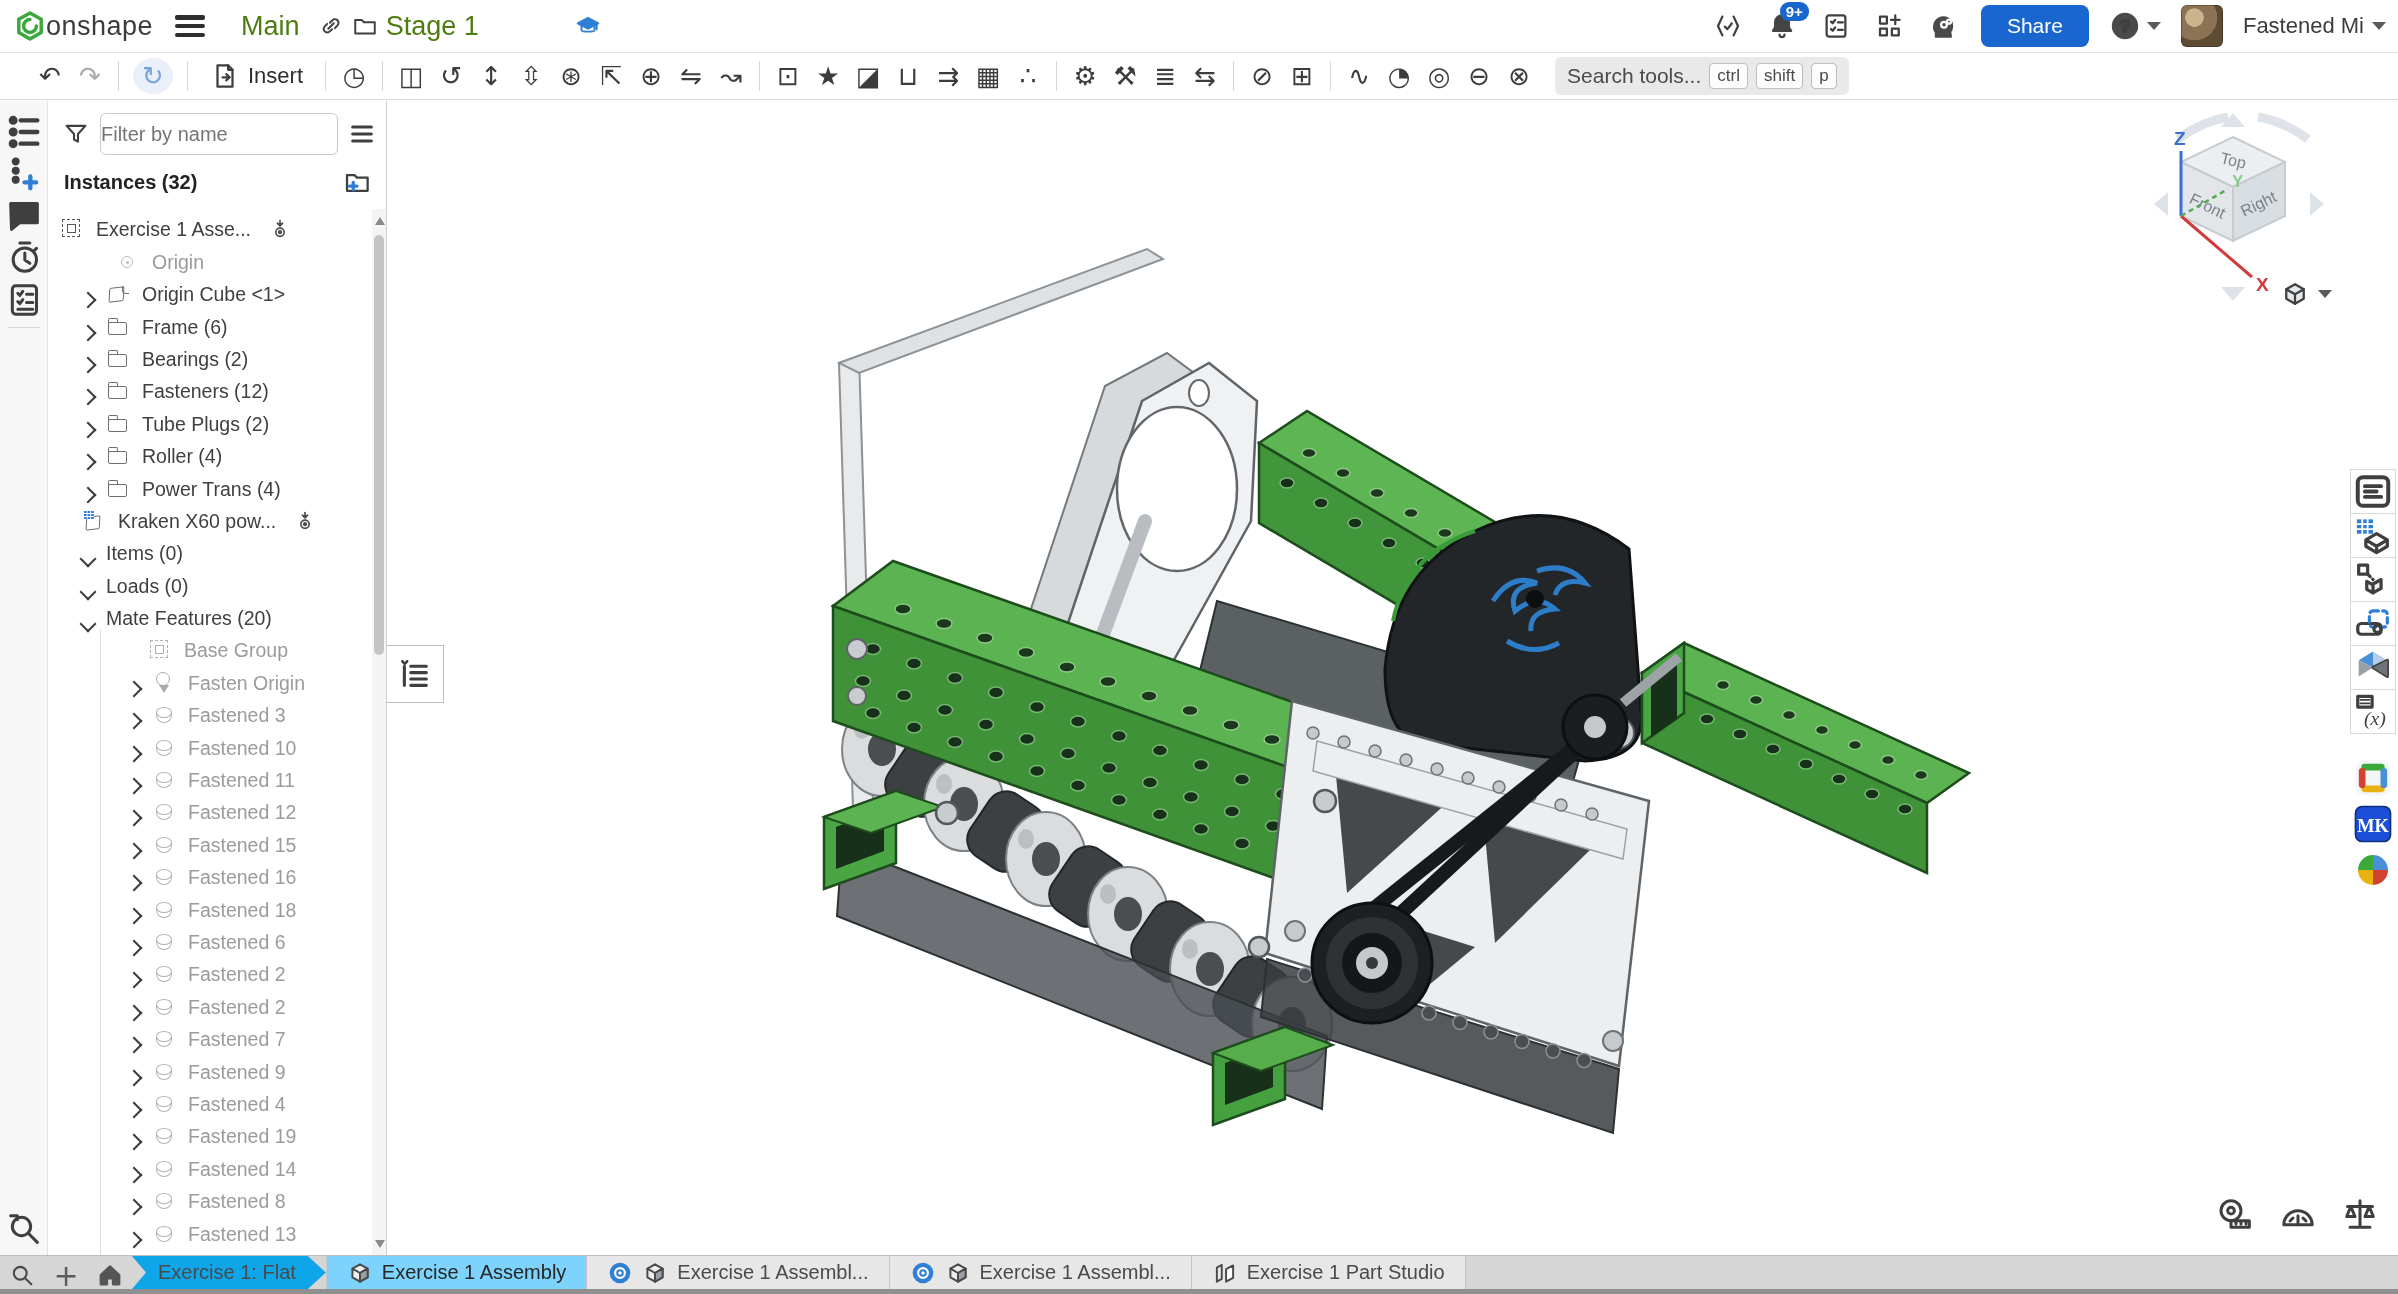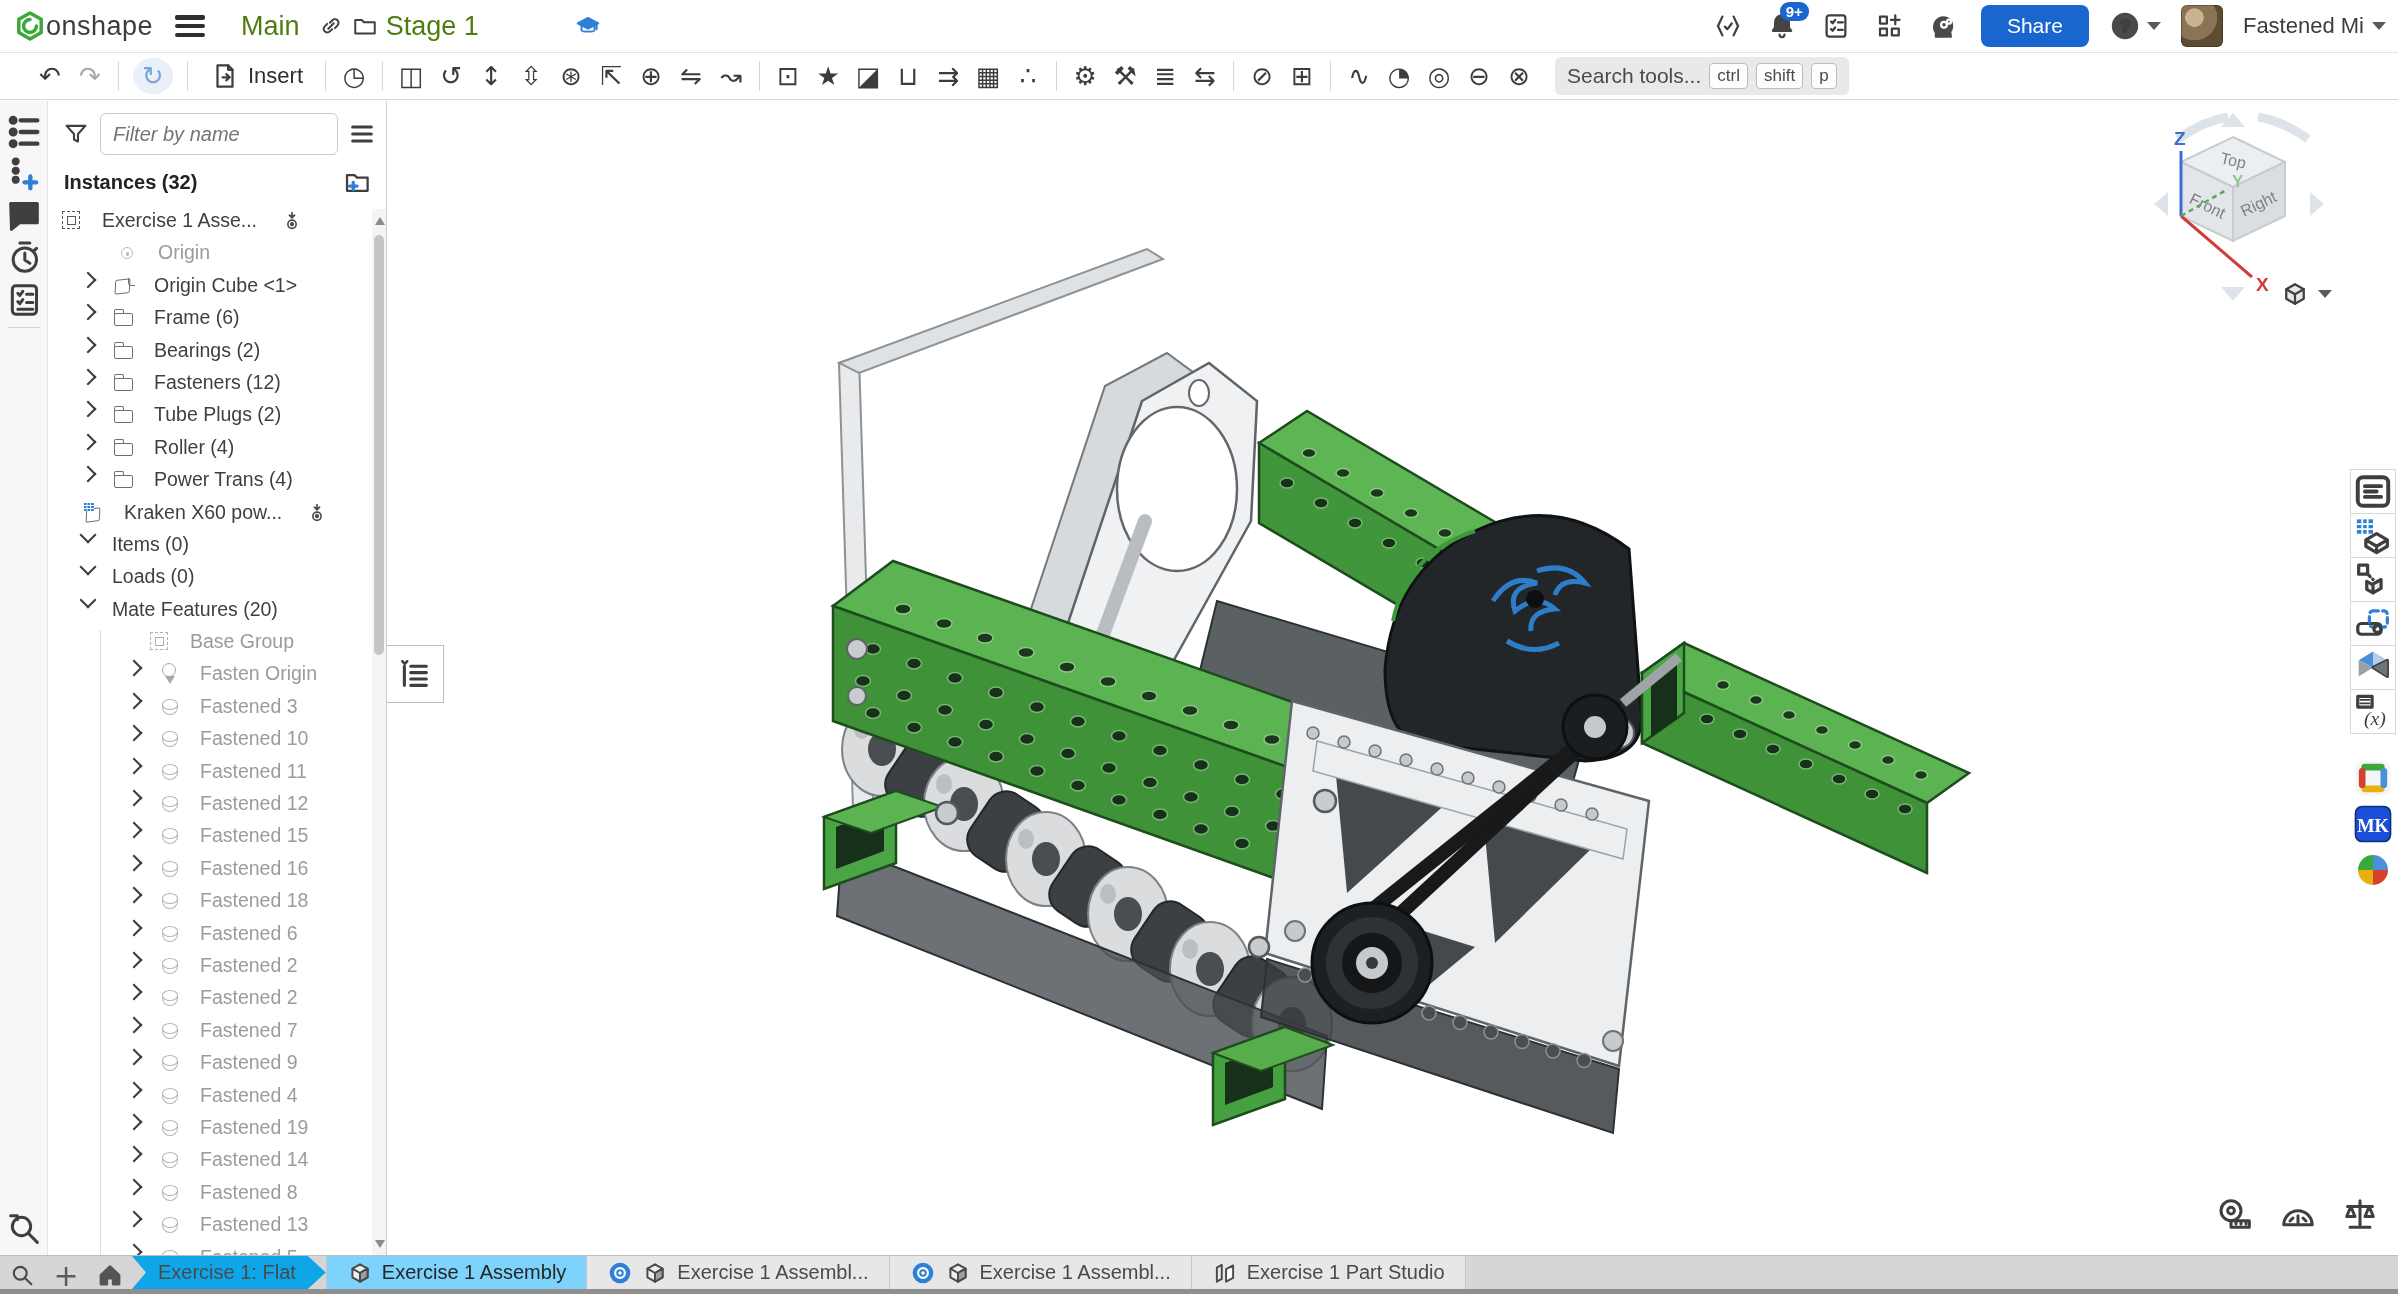--- a/index.html
+++ b/index.html
@@ -49,26 +49,26 @@
   #left-rail{position:absolute;left:0;top:101px;width:47px;bottom:38px;background:#f7f7f7;
              border-right:1px solid #e2e2e2;display:flex;flex-direction:column;align-items:center;padding-top:10px;z-index:20}
   .rail-btn{width:40px;height:42px;display:flex;align-items:center;justify-content:center;cursor:pointer}
   .rail-div{width:32px;height:1px;background:#d5d5d5;margin:6px 0}
   #rail-bottom{margin-top:auto;margin-bottom:6px}
 
   
   #sidebar{position:absolute;left:48px;top:101px;width:338px;bottom:38px;background:#fff;
            border-right:1px solid #cfcfcf;z-index:20;overflow:hidden}
   #filter-row{display:flex;align-items:center;gap:10px;padding:12px 10px 8px 14px}
-  #filter-input{flex:1;height:40px;border:1px solid #c9c9c9;border-radius:6px;font-size:20px;font-style:italic;
-                padding:0 12px;color:#555;outline:none;min-width:0}
+  #filter-input{flex:1;height:40px;border:1px solid #c9c9c9;border-radius:6px;font-size:20px;
+                padding:0 0;color:#555;outline:none;min-width:0}
   #instances-row{display:flex;align-items:center;justify-content:space-between;padding:4px 14px 2px 16px}
   #instances-label{font-size:20px;font-weight:bold;color:#222}
   #tree{position:absolute;left:0;top:108px;right:14px;bottom:0}
-  .trow{display:flex;align-items:flex-start;height:32.4px;gap:18px;padding-left:34px;font-size:19.5px;
+  .trow{display:flex;align-items:flex-end;height:32.4px;gap:12px;padding-left:34px;font-size:19.5px;
         color:#3f3f3f;position:relative;white-space:nowrap;cursor:pointer}
   .trow.root{padding-left:12px}
   .trow.ind1{padding-left:68px}
   .trow.bg{padding-left:100px}
   .trow.mf{padding-left:80px}
   .trow.gray .tlabel{color:#9b9b9b}
   .trow.mf::before,.trow.bg::before{content:"";position:absolute;left:52px;top:0;bottom:0;border-left:1px solid #dedede}
   .chev{width:10px;height:10px;border-right:2.4px solid #3d3d3d;border-bottom:2.4px solid #3d3d3d;flex:none}
   .chev.r{transform:rotate(-45deg)}
   .chev.d{transform:rotate(45deg);margin-top:-4px}

